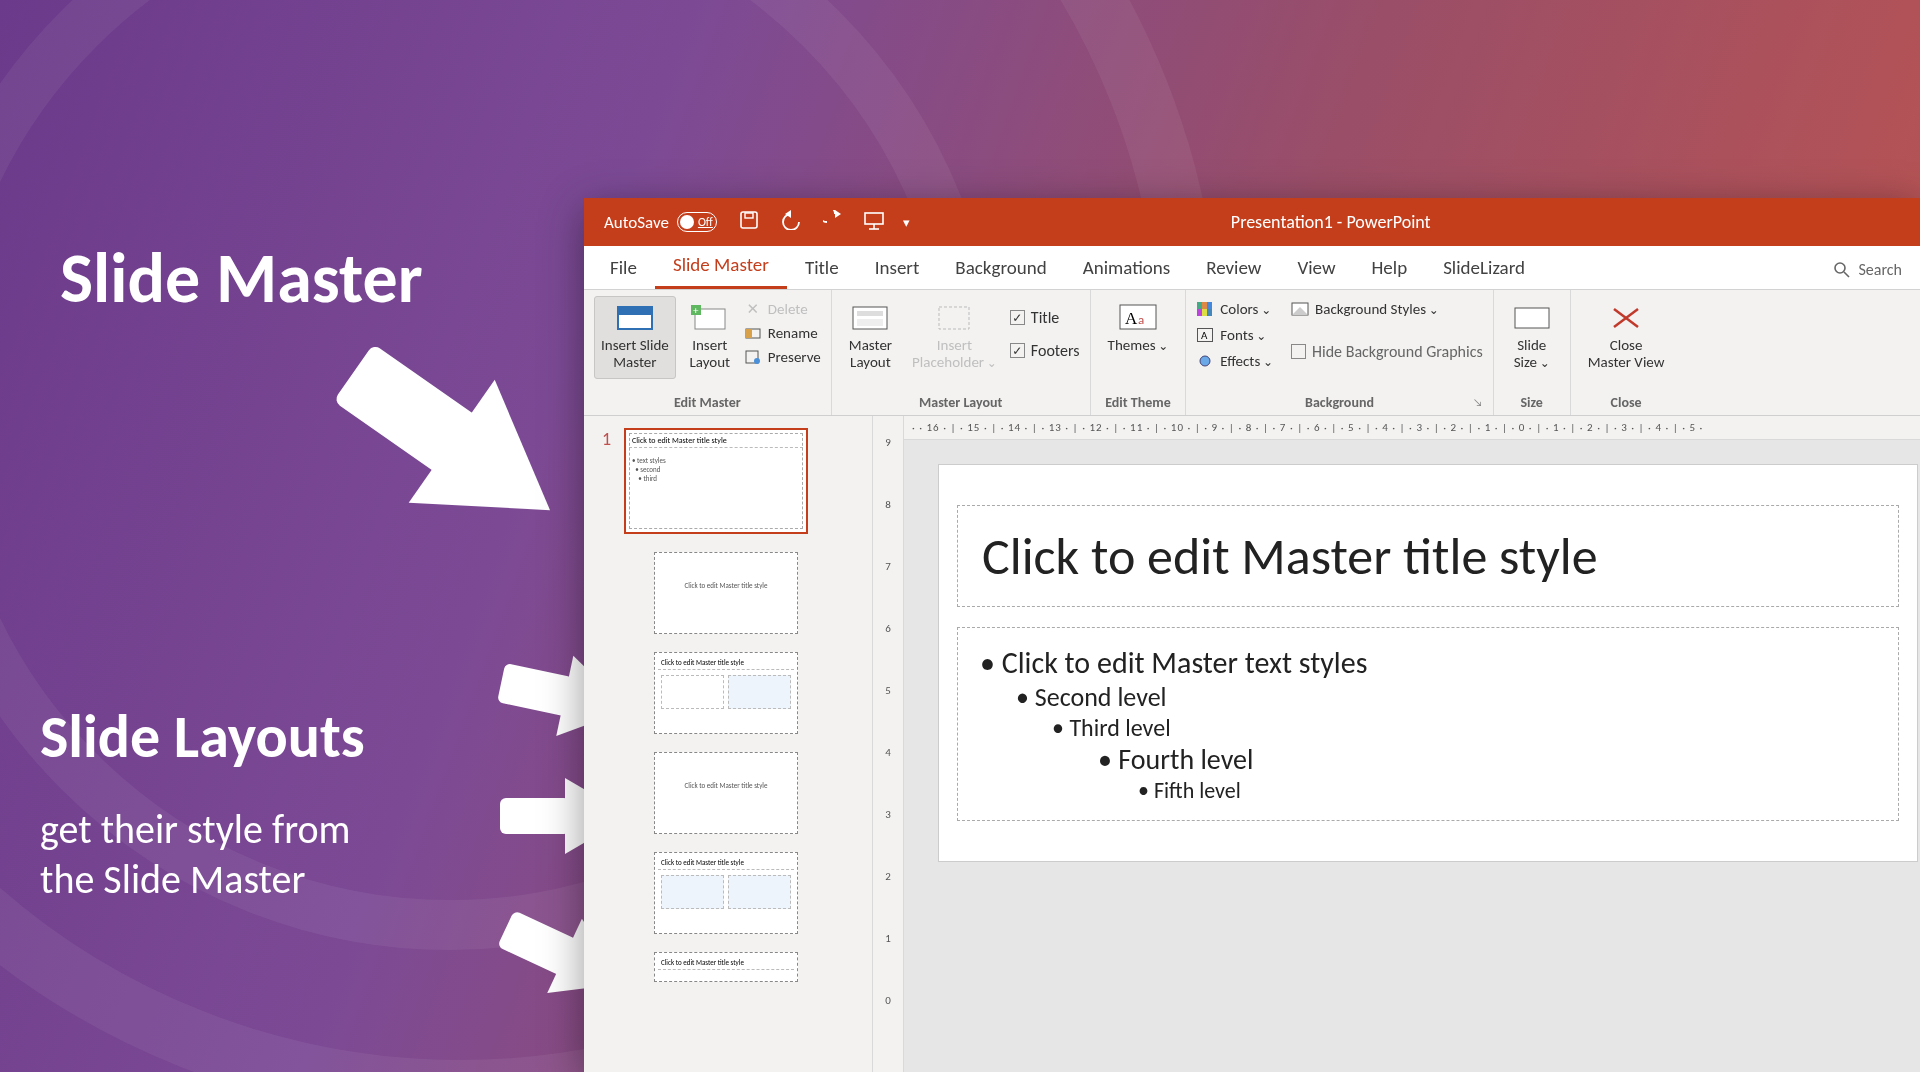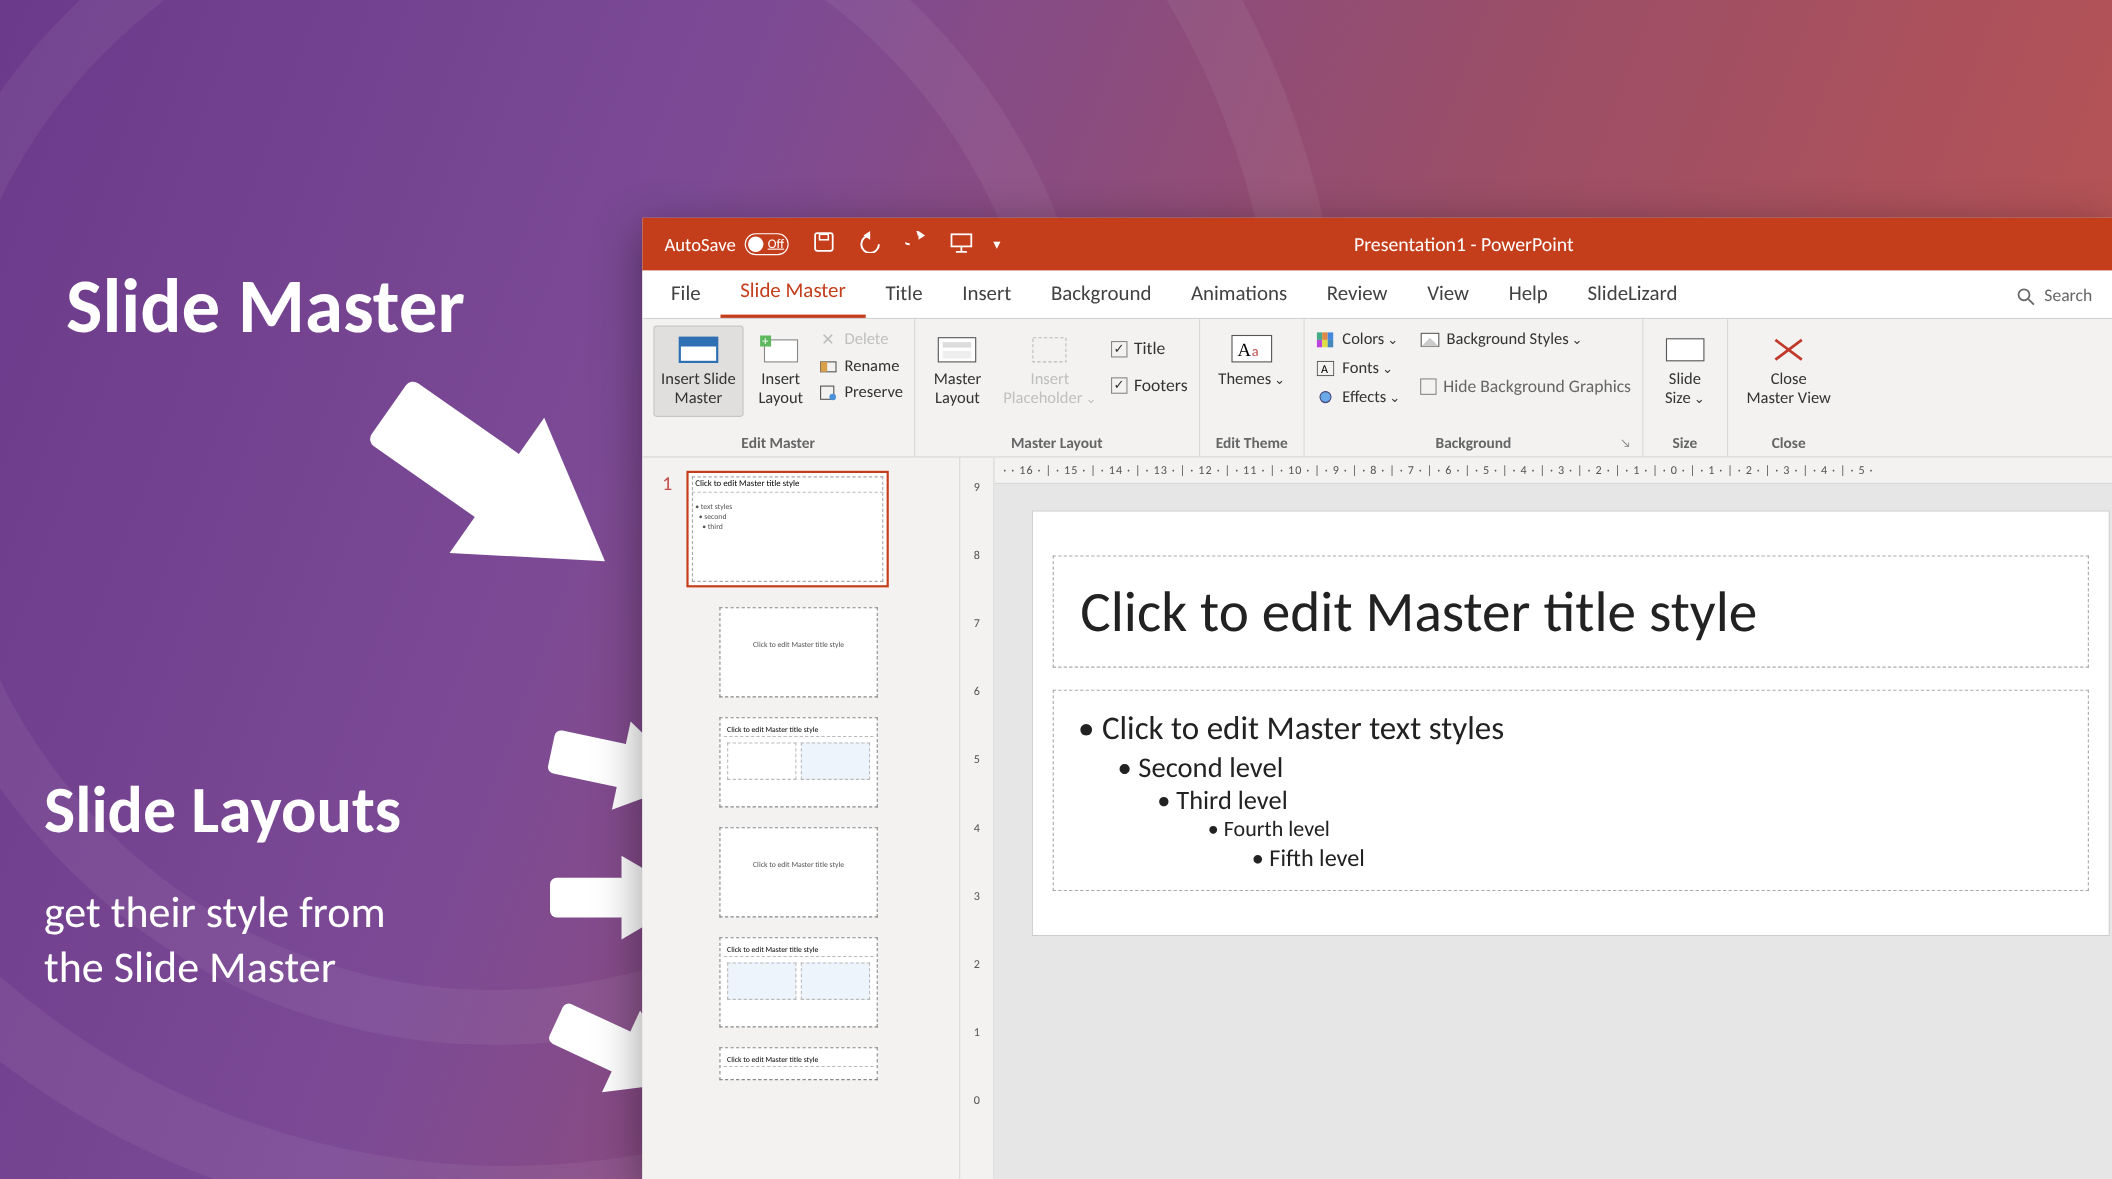--- a/index.html
+++ b/index.html
@@ -91,21 +91,21 @@
 
 .slide-canvas { flex:1; padding:24px 0 0 34px; }
 .slide { width:980px; background:#fff; border:1px solid #ccc; padding:40px 18px 40px 18px; }
 .ph-title { border:1px dashed #aaa; padding:18px 24px; margin-bottom:20px; }
 .ph-title h1 { font-size:52px; font-weight:400; color:#222; font-family:Calibri,"Segoe UI",sans-serif; }
 .ph-body { border:1px dashed #aaa; padding:16px 22px; font-family:Calibri,"Segoe UI",sans-serif; color:#222; }
 .ph-body ul { list-style:none; }
 .lvl1 { font-size:30px; }
 .lvl2 { font-size:26px; margin-left:36px; }
 .lvl3 { font-size:24px; margin-left:72px; }
-.lvl4 { font-size:20px; margin-left:118px; }
+.lvl4 { font-size:28px; margin-left:118px; }
 .lvl5 { font-size:22px; margin-left:158px; }
 .bullet::before { content:"• "; }
 
 .dropdown-caret::after { content:" ⌄"; font-size:12px; }
 </style>
 </head>
 <body>
 
 <div class="bg-swirl"></div>
 

